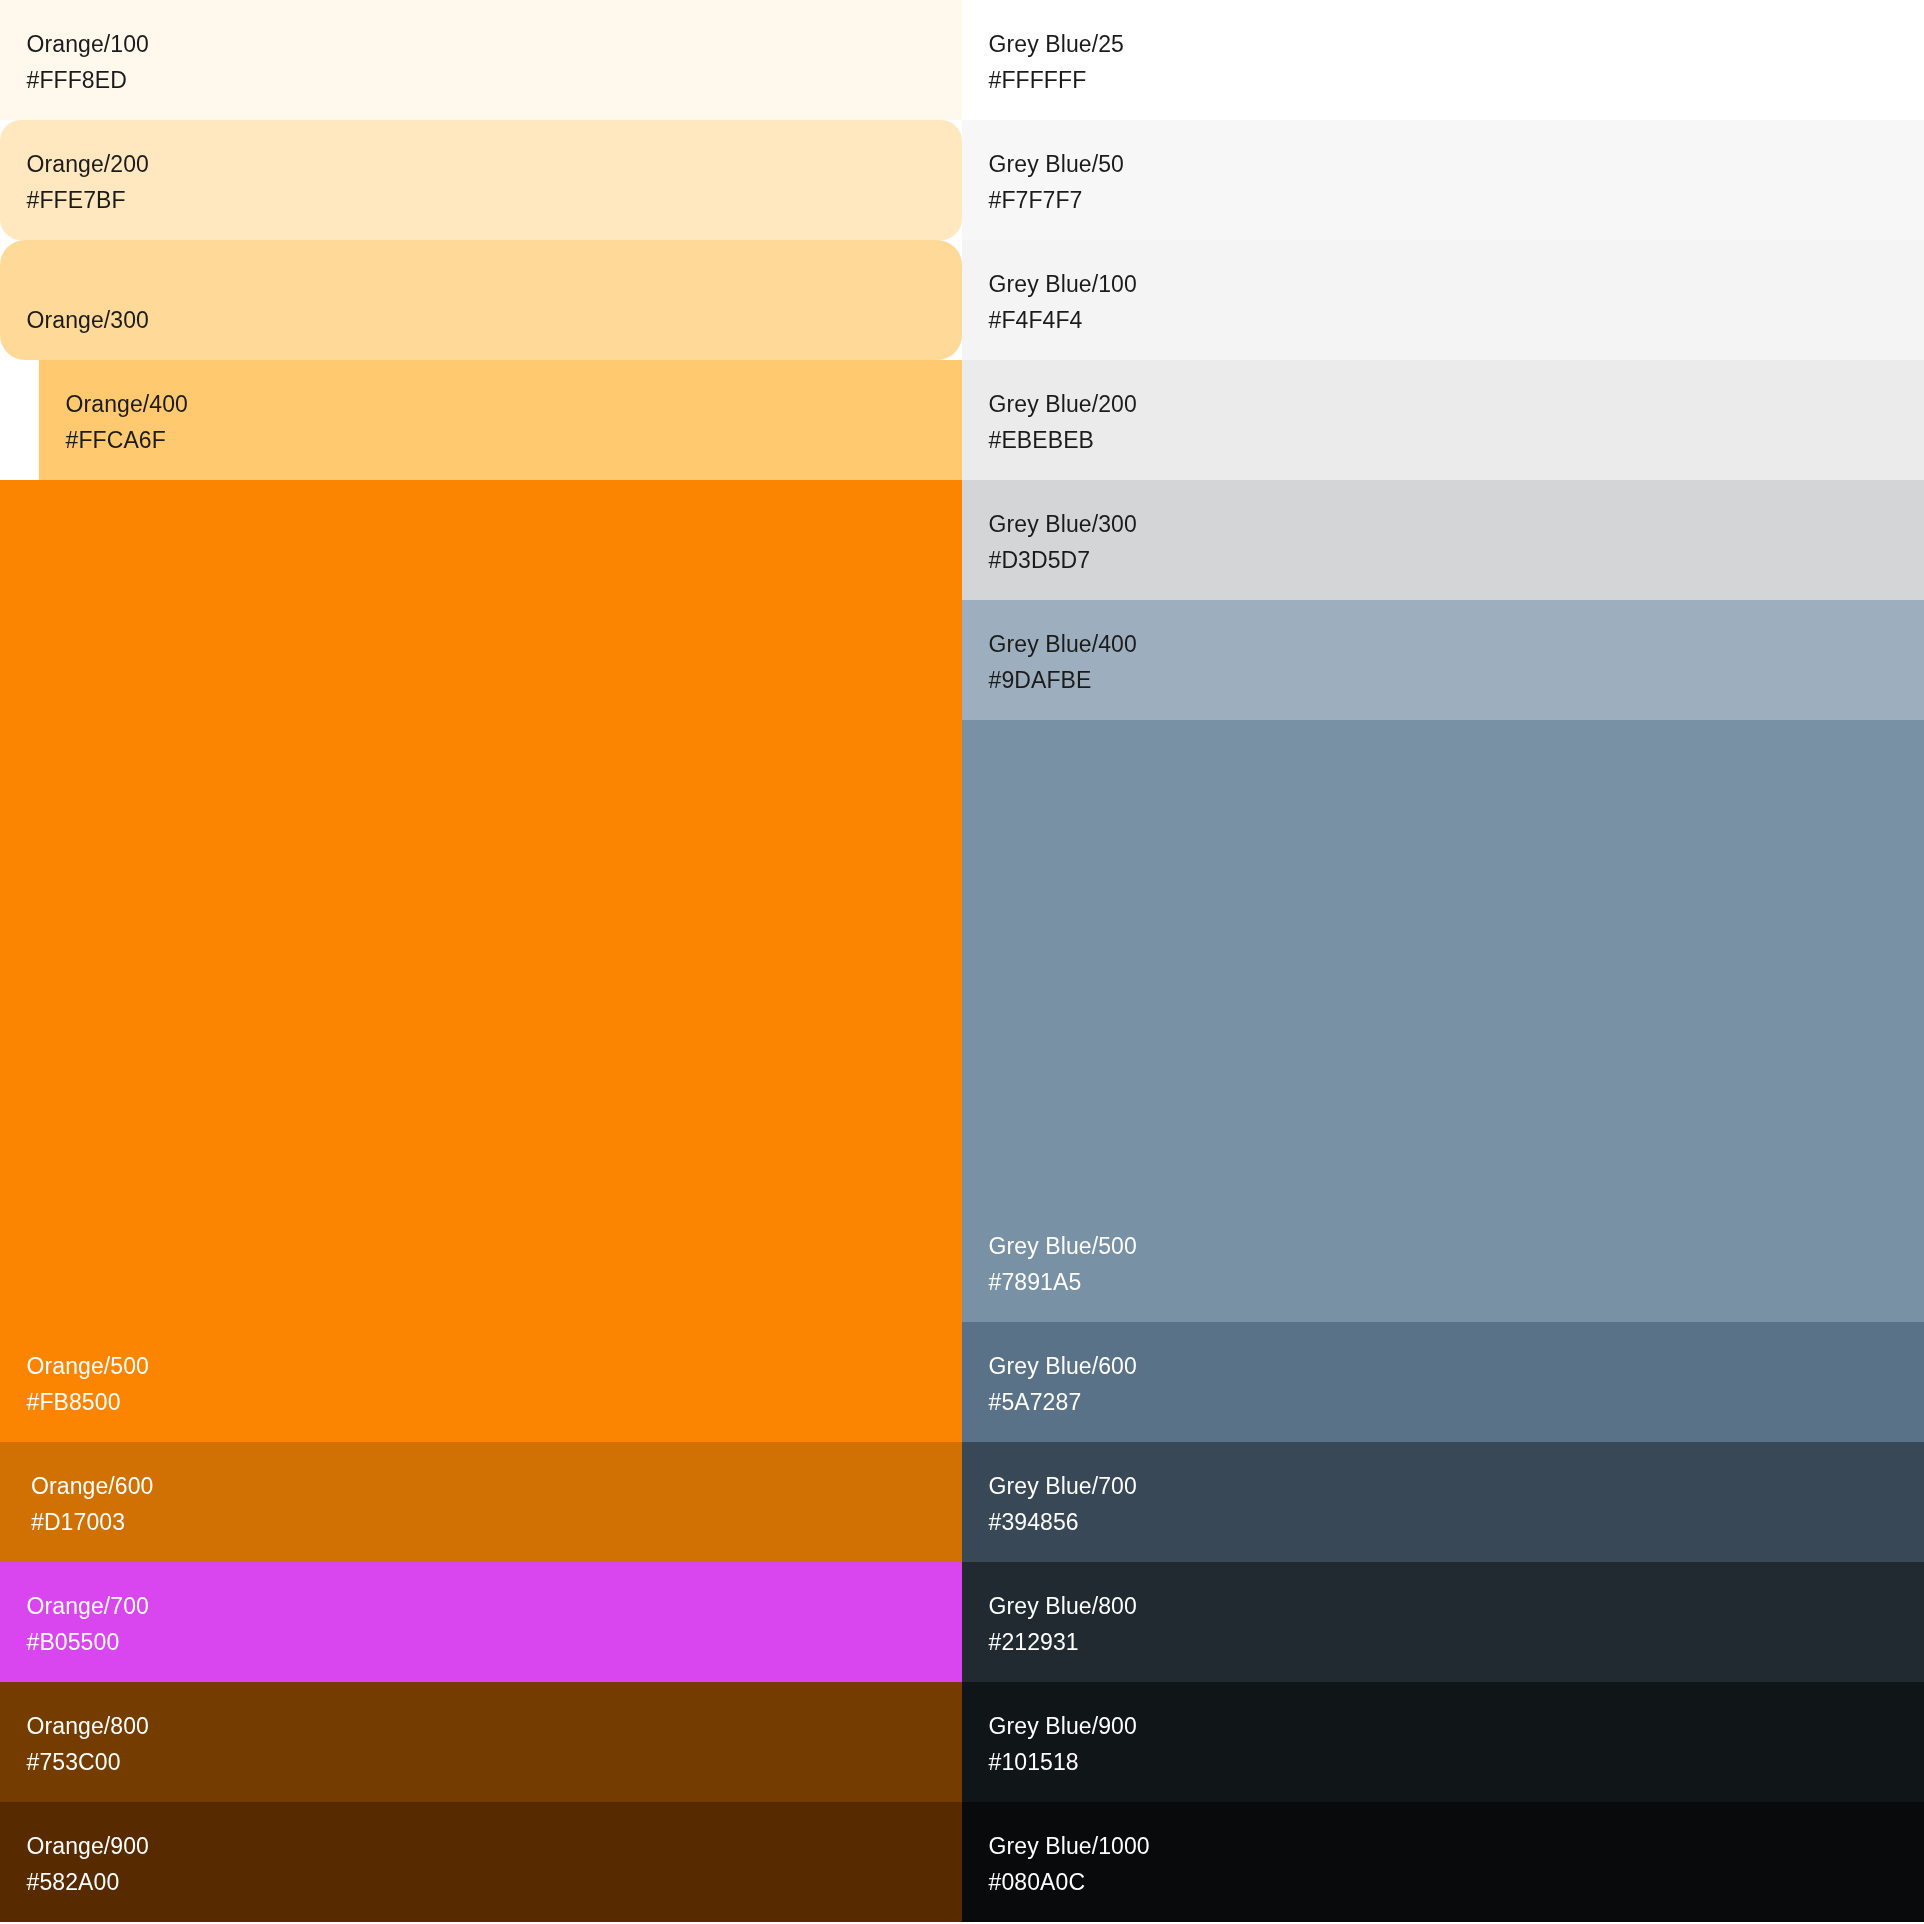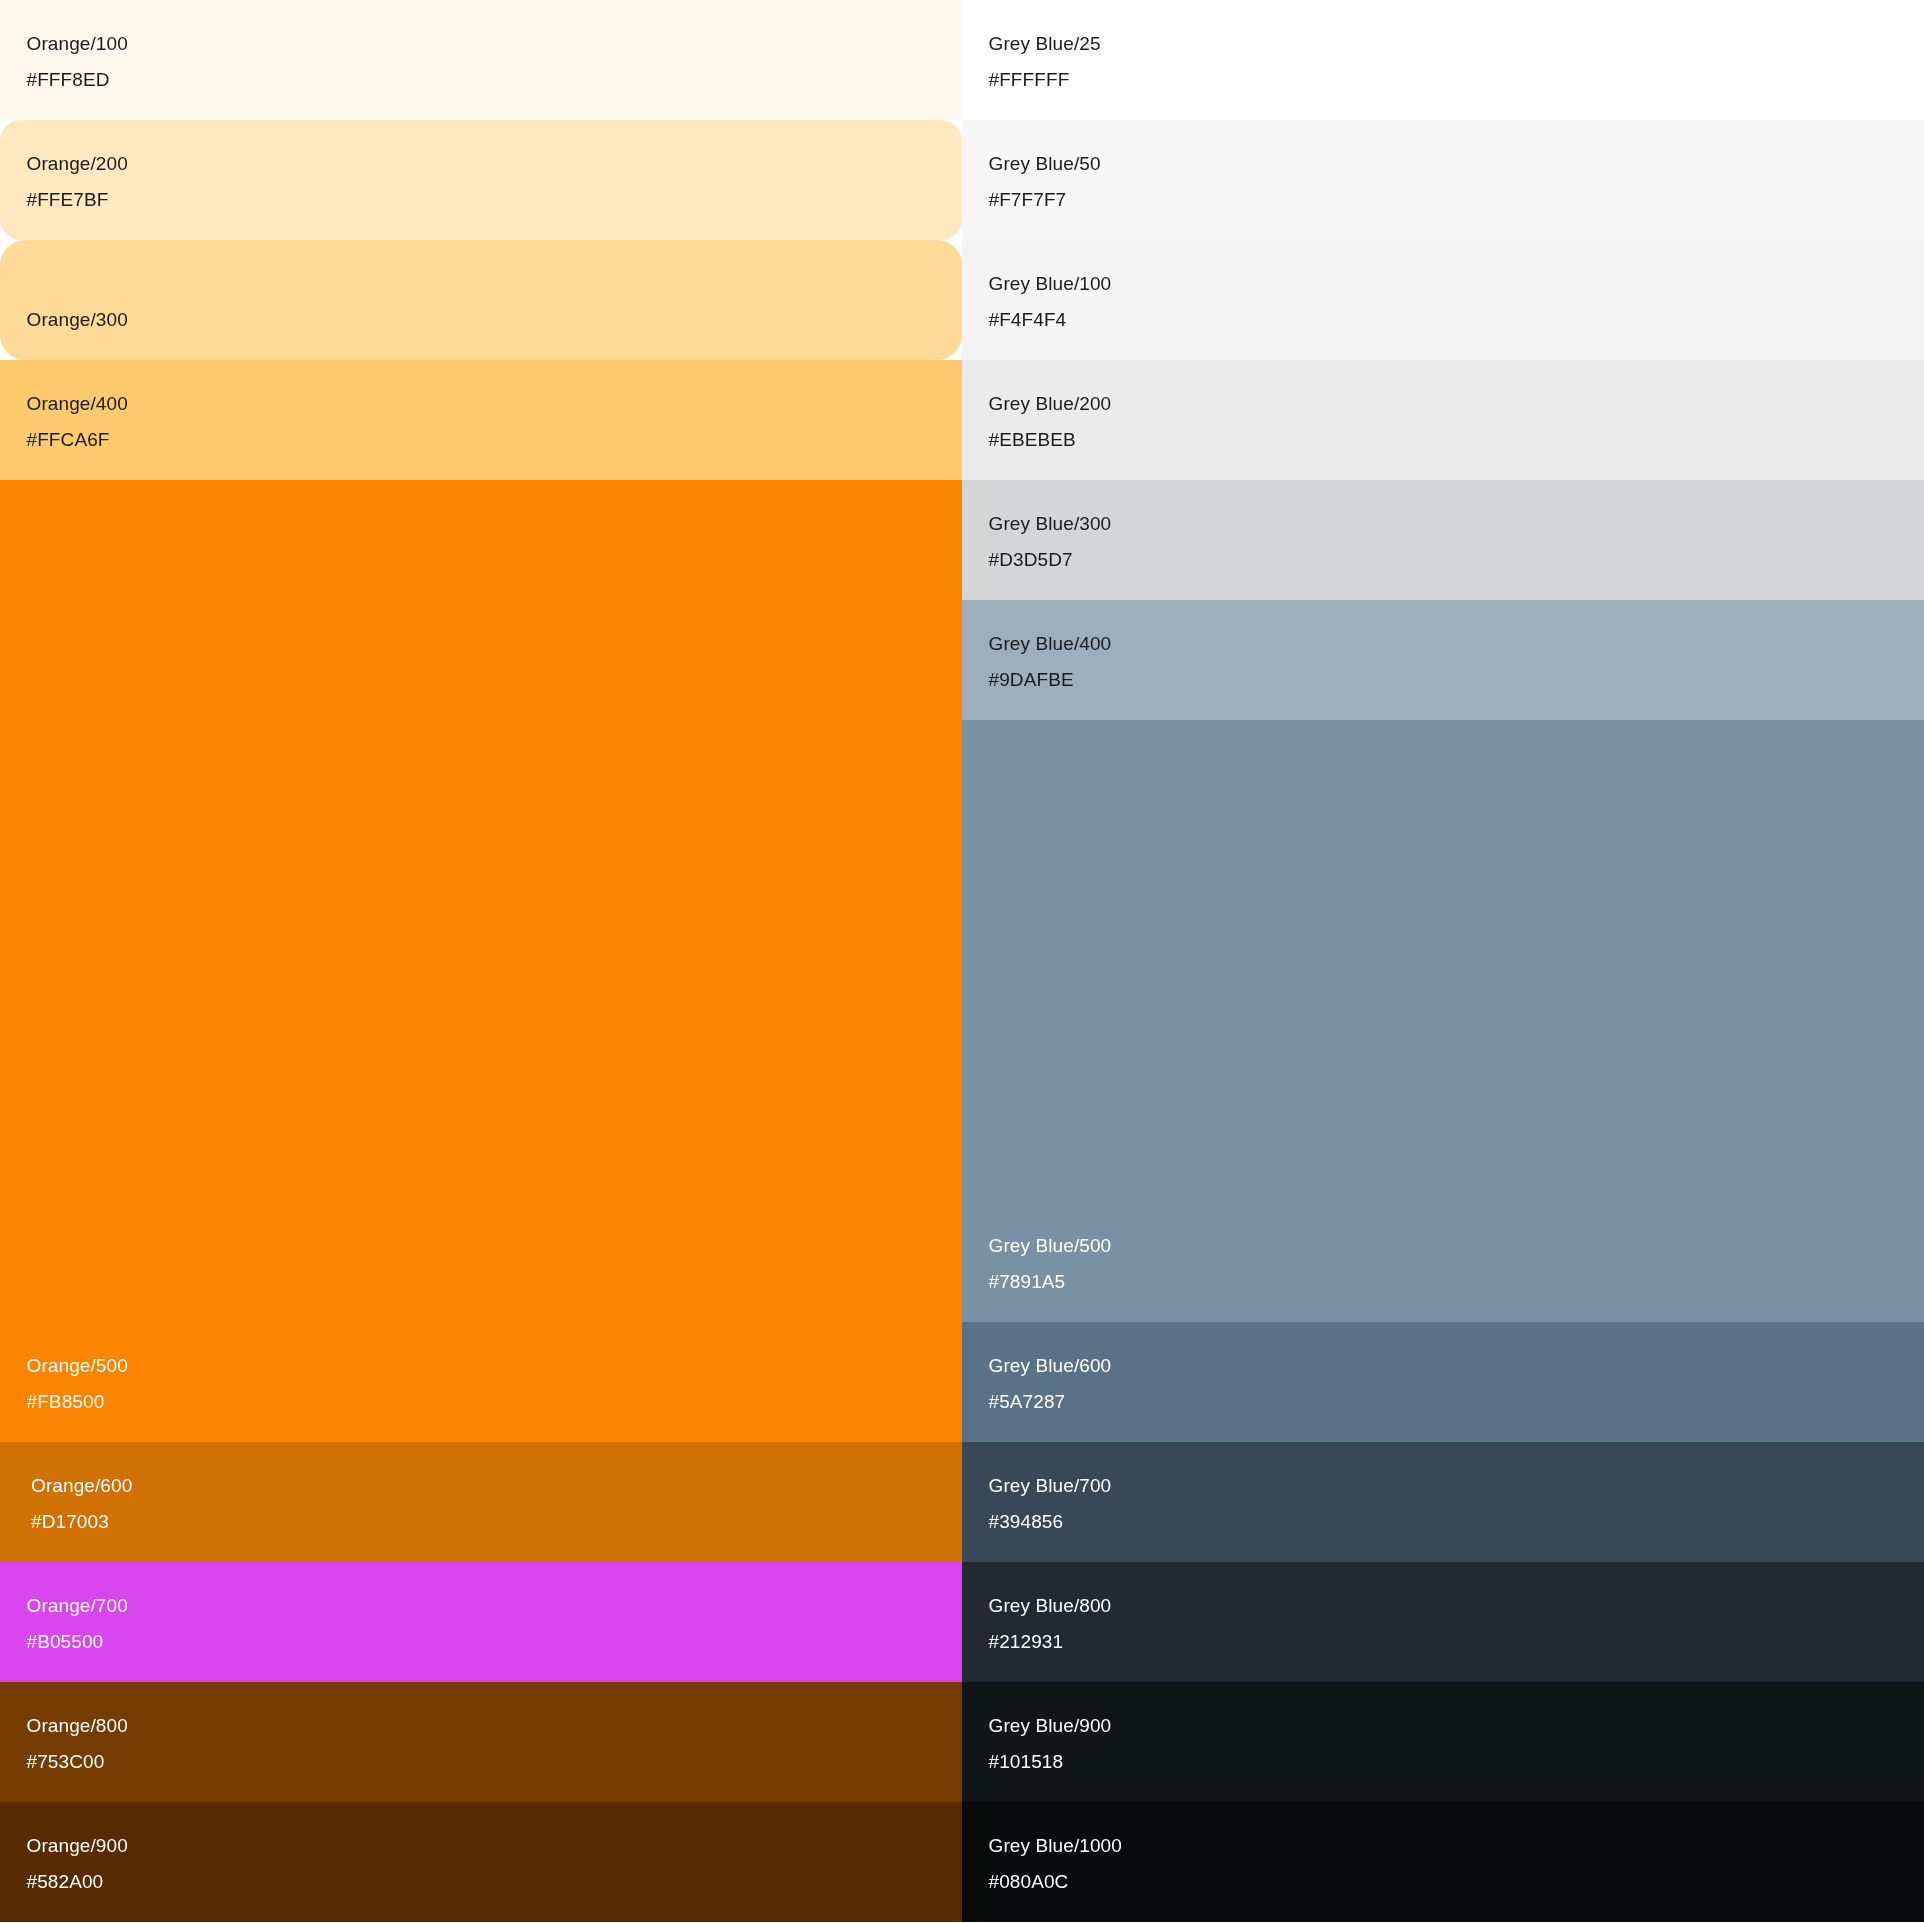--- a/index.html
+++ b/index.html
@@ -40,21 +40,21 @@
     flex-direction: column;
     justify-content: flex-end;
     padding-left: 26.5px;
     padding-bottom: 22.5px;
     overflow: hidden;
   }
 
   .swatch-name,
   .swatch-hex {
     display: block;
-    font-size: 19px;
+    font-size: 23px;
     line-height: 36px;
     letter-spacing: 0.1px;
     font-weight: 400;
     white-space: nowrap;
   }
 
   .swatch.on-light .swatch-name,
   .swatch.on-light .swatch-hex {
     color: #1b1b1b;
   }
@@ -73,21 +73,21 @@
         <span class="swatch-name">Orange/100</span>
         <span class="swatch-hex">#FFF8ED</span>
       </div>
       <div class="swatch on-light" style="height: 120px; flex: 0 0 120px; background-color: rgb(255, 231, 191); border-radius: 21px;">
         <span class="swatch-name">Orange/200</span>
         <span class="swatch-hex">#FFE7BF</span>
       </div>
       <div class="swatch on-light" style="height: 120px; flex: 0 0 120px; background-color: rgb(255, 217, 151); border-radius: 25px;">
         <span class="swatch-name">Orange/300</span>
       </div>
-      <div class="swatch on-light" style="height: 120px; flex: 0 0 120px; background-color: rgb(255, 202, 111);">
+      <div class="swatch on-light" style="height: 120px; flex: 0 0 120px; background-color: rgb(255, 202, 111); margin-left: 39px;">
         <span class="swatch-name">Orange/400</span>
         <span class="swatch-hex">#FFCA6F</span>
       </div>
       <div class="swatch on-dark" style="height: 962px; flex: 0 0 962px; background-color: rgb(251, 133, 0);">
         <span class="swatch-name">Orange/500</span>
         <span class="swatch-hex">#FB8500</span>
       </div>
       <div class="swatch on-dark" style="height: 120px; flex: 0 0 120px; background-color: rgb(209, 112, 3); padding-left: 31px;">
         <span class="swatch-name">Orange/600</span>
         <span class="swatch-hex">#D17003</span>

